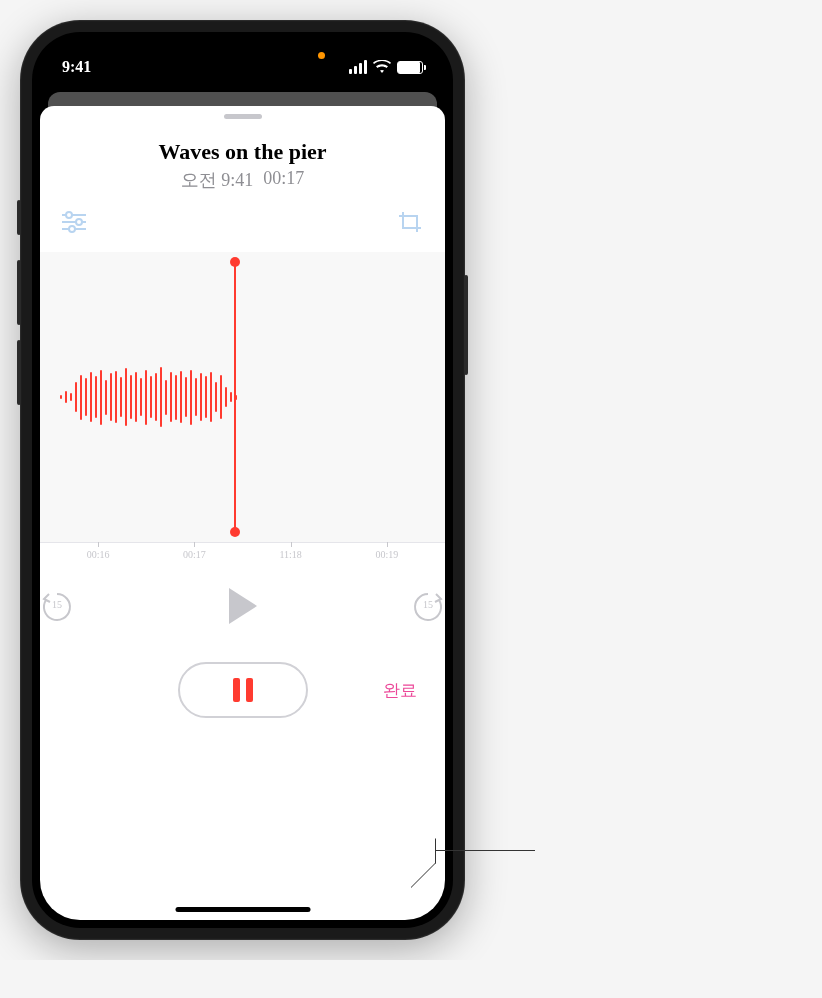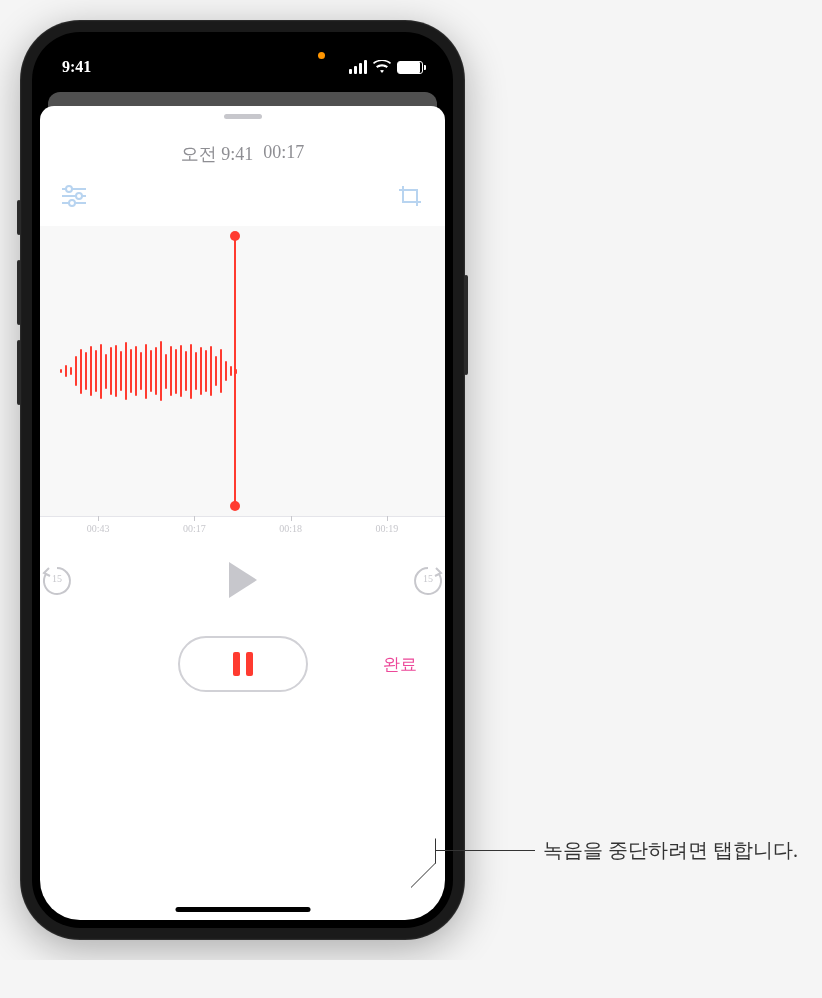--- a/index.html
+++ b/index.html
@@ -313,20 +313,21 @@
           </svg>
           <div class="battery">
               <div class="battery-fill"></div>
             </div>
         </div>
       </div>
 
       <div class="card-back"></div>
       <div class="sheet">
         <div class="grabber"></div>
+        <div class="title">Waves on the pier</div>
         <div class="subtitle">
           <span>오전 9:41</span>
           <span>00:17</span>
         </div>
         <div class="tool-row">
           <svg class="tool-icon" viewBox="0 0 28 24" fill="none" stroke="#b8d4f0" stroke-width="2">
             <line x1="2" y1="5" x2="26" y2="5"></line>
               <circle cx="9" cy="5" r="3" fill="#fff"></circle>
             <line x1="2" y1="12" x2="26" y2="12"></line>
               <circle cx="19" cy="12" r="3" fill="#fff"></circle>
@@ -374,23 +375,23 @@
             <div class="wave-bar" style="height:50px"></div>
               <div class="wave-bar" style="height:30px"></div>
             <div class="wave-bar" style="height:44px"></div>
               <div class="wave-bar" style="height:20px"></div>
             <div class="wave-bar" style="height:10px"></div>
               <div class="wave-bar" style="height:5px"></div>
           </div>
           <div class="playhead"></div>
         </div>
         <div class="time-ruler">
-          <span>00:43</span>
+          <span>00:16</span>
           <span>00:17</span>
-          <span>00:18</span>
+          <span>11:18</span>
           <span>00:19</span>
         </div>
 
 
         <div class="playback-controls">
           <div class="skip-btn">
             <svg viewBox="0 0 34 34" fill="none" stroke="#c7c7cc" stroke-width="2">
               <path d="M17 5 A13 13 0 1 1 6 11"></path>
                 <path d="M9 5 L4 10 L10 13"></path>
             </svg>
@@ -416,15 +417,14 @@
           <span class="done-btn">완료</span>
         </div>
 
         <div class="home-indicator"></div>
       </div>
     </div>
   </div>
 
   <div class="callout">
     <div class="callout-line"></div>
-    <div class="callout-text">녹음을 중단하려면 탭합니다.</div>
   </div>
 </div>
 
 </body></html>

